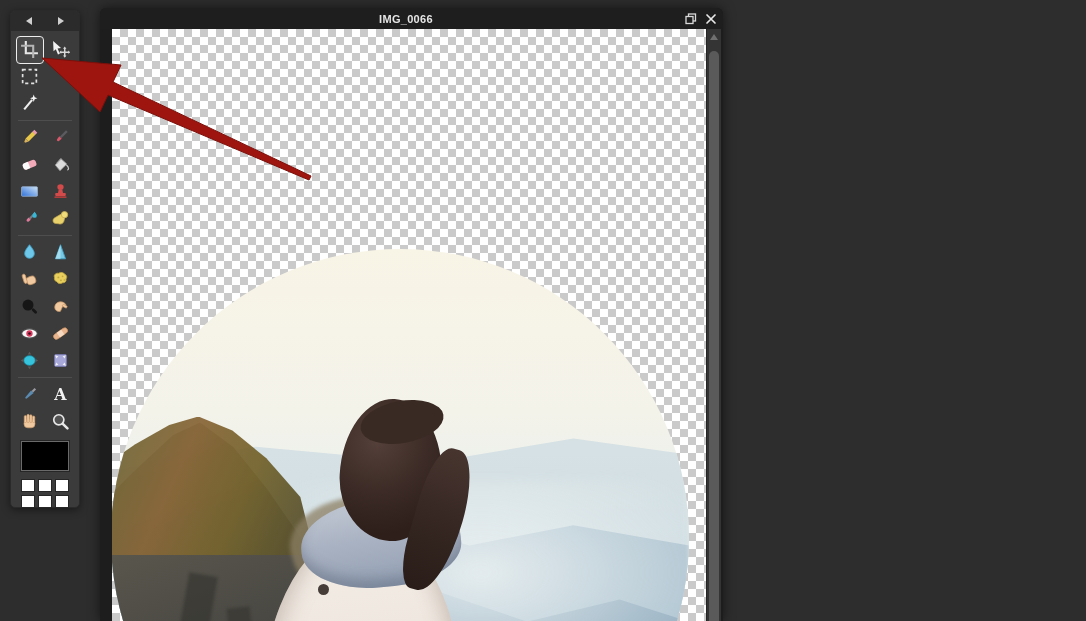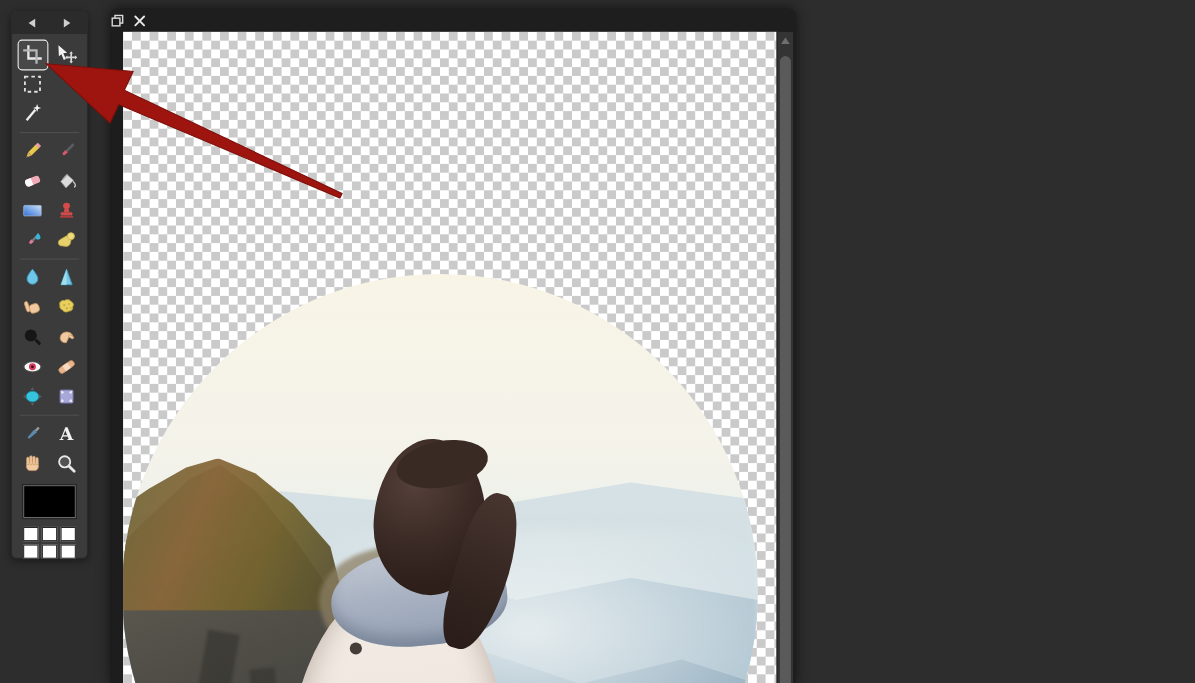--- a/index.html
+++ b/index.html
@@ -391,20 +391,21 @@
         <span class="pswatch" style="background: rgb(255, 255, 255);"></span>
         <span class="pswatch" style="background: rgb(255, 255, 255);"></span>
         <span class="pswatch" style="background: rgb(255, 255, 255);"></span>
         <span class="pswatch" style="background: rgb(255, 255, 255);"></span>
       </div>
   </div>
 </aside>
 
 <section class="doc-window">
   <div class="titlebar">
+    <span class="win-title">IMG_0066</span>
     <span class="win-controls">
       <span class="win-btn">
         <svg viewBox="0 0 12 12">
             <rect x="3.5" y="1" width="7" height="7" fill="none" stroke="#d9d9d9" stroke-width="1.3"></rect>
             <rect x="1" y="3.5" width="7" height="7" fill="#1e1e1e" stroke="#d9d9d9" stroke-width="1.3"></rect>
           </svg>
       </span>
       <span class="win-btn">
         <svg viewBox="0 0 12 12">
             <path d="M2 2l8 8M10 2l-8 8" stroke="#e8e8e8" stroke-width="1.7" stroke-linecap="round"></path>

